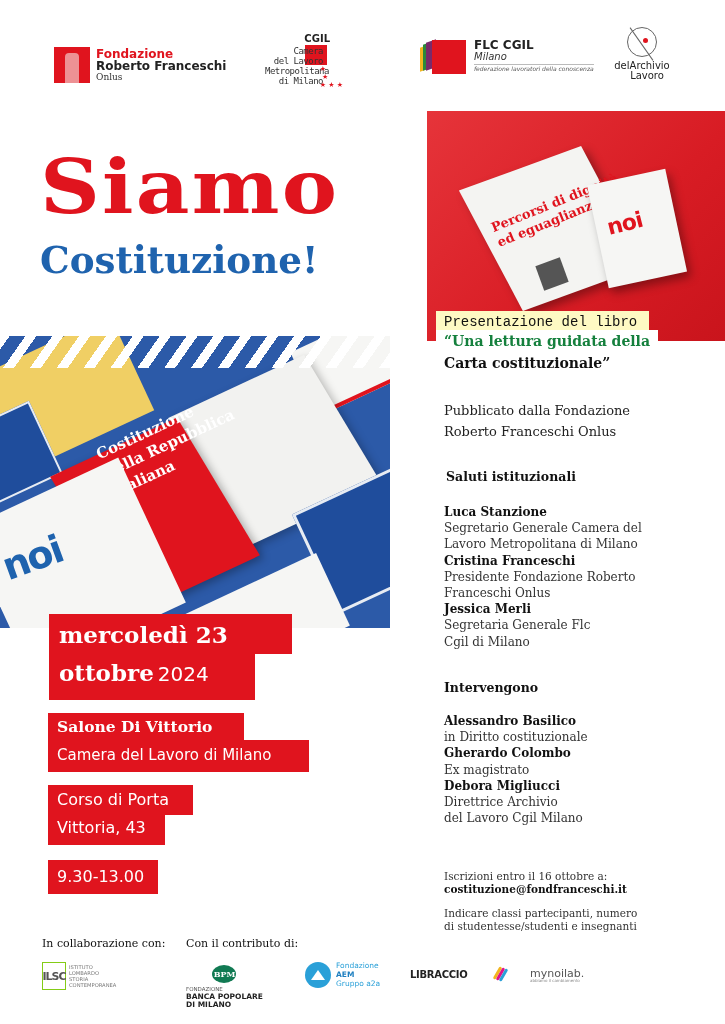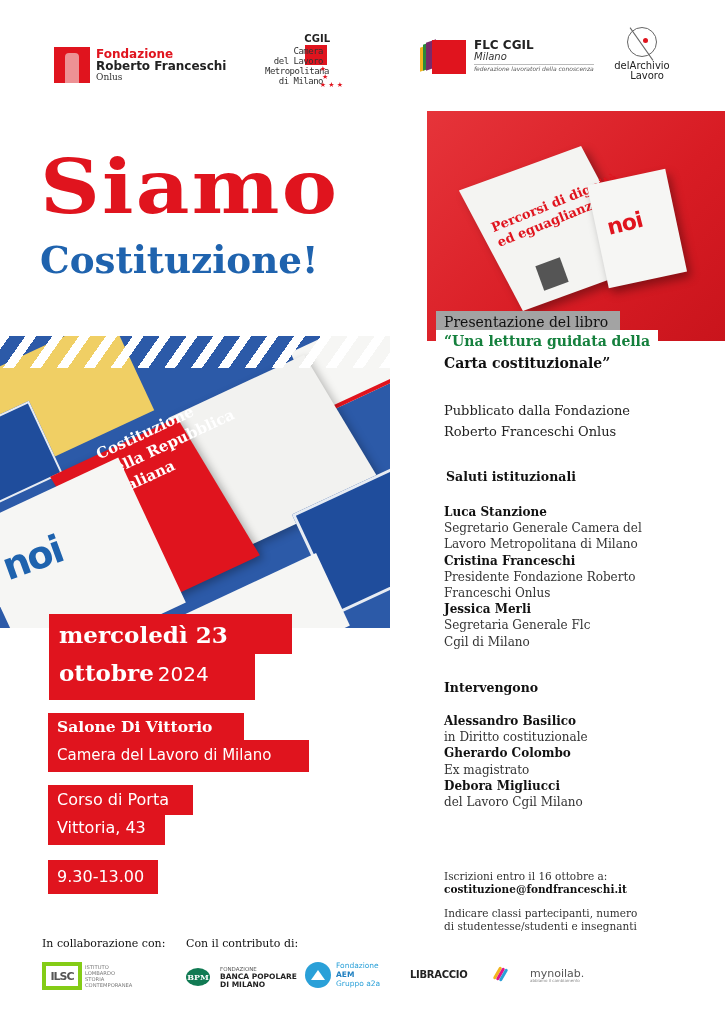--- a/index.html
+++ b/index.html
@@ -59,21 +59,21 @@
 
   
   .photo-right { left: 427px; top: 111px; width: 298px; height: 230px; background: linear-gradient(135deg, #e6343a 0%, #d81c24 60%, #c9141c 100%); overflow: hidden; }
   .mag-open { position: absolute; left: 60px; top: 50px; width: 130px; height: 135px; background: #f4f4f2; transform: rotate(-20deg) skewX(8deg); box-shadow: 3px 6px 10px rgba(0,0,0,.35); }
   .mag-title { position: absolute; left: 62px; top: 110px; color: #e0141e; font-family: "DejaVu Serif", serif; font-weight: bold; font-size: 13px; line-height: 1.2; transform: rotate(-22deg); transform-origin: left top; width: 140px; }
   .mag-photo { position: absolute; left: 112px; top: 150px; width: 26px; height: 26px; background: #555; transform: rotate(-20deg); }
   .mag-cover { position: absolute; left: 170px; top: 65px; width: 80px; height: 105px; background: #f6f6f4; transform: rotate(-12deg); box-shadow: 3px 6px 10px rgba(0,0,0,.35); }
   .mag-noi { position: absolute; left: 180px; top: 100px; font-family: "DejaVu Sans", sans-serif; font-weight: 900; font-size: 22px; color: #e0141e; transform: rotate(-14deg); letter-spacing: -1px; }
 
   
-  .pres-box { left: 436px; top: 311px; background: #a3a3a3; padding: 1px 12px 0 8px; font-size: 14px; color: #111; line-height: 20px; }
+  .pres-box { left: 436px; top: 311px; background: #fef9c3; padding: 1px 12px 0 8px; font-size: 14px; color: #111; line-height: 20px; font-family: Liberation Mono, monospace; }
   .book-title-1 { left: 436px; top: 330px; background: #fff; padding: 0 8px 0 8px; font-weight: bold; font-size: 14px; color: #15803d; line-height: 22px; }
   .book-title-2 { left: 436px; top: 352px; padding: 0 8px; font-weight: bold; font-size: 14px; color: #111; line-height: 22px; }
 
   .published { left: 444px; top: 400px; font-size: 13px; line-height: 21px; color: #222; width: 270px; }
 
   .section-h { font-weight: bold; font-size: 12.5px; color: #111; }
   .saluti-h { left: 446px; top: 469px; }
   .interv-h { left: 444px; top: 680px; }
 
   .people { font-size: 12px; line-height: 16.2px; color: #333; width: 270px; }
@@ -94,23 +94,23 @@
   .venue-1 { left: 48px; top: 713px; width: 196px; height: 28px; padding: 3px 0 0 9px; font-weight: bold; font-size: 15.5px; line-height: 22px; }
   .venue-2 { left: 48px; top: 740px; width: 261px; height: 32px; padding: 3px 0 0 9px; font-family: "DejaVu Sans", sans-serif; font-size: 15px; line-height: 24px; }
   .addr-1 { left: 48px; top: 785px; width: 145px; height: 30px; padding: 3px 0 0 9px; font-family: "DejaVu Sans", sans-serif; font-size: 16px; line-height: 24px; }
   .addr-2 { left: 48px; top: 813px; width: 117px; height: 32px; padding: 2px 0 0 9px; font-family: "DejaVu Sans", sans-serif; font-size: 16px; line-height: 26px; }
   .time { left: 48px; top: 860px; width: 110px; height: 34px; padding: 5px 0 0 9px; font-family: "DejaVu Sans", sans-serif; font-size: 16px; line-height: 24px; }
 
   
   .collab-label { left: 42px; top: 937px; font-size: 11px; color: #111; }
   .contrib-label { left: 186px; top: 937px; font-size: 11px; color: #111; }
   .lsc-logo { left: 42px; top: 962px; display: flex; align-items: center; gap: 3px; }
-  .lsc-mark { width: 40px; height: 28px; border: 4px solid #84cc16; background: #fff; font-family: "DejaVu Sans", sans-serif; font-size: 11px; font-weight: bold; color: #555; display: flex; align-items: center; justify-content: center; letter-spacing: -1px; }
+  .lsc-mark { width: 24px; height: 28px; border: 1px solid #84cc16; background: #fff; font-family: "DejaVu Sans", sans-serif; font-size: 11px; font-weight: bold; color: #555; display: flex; align-items: center; justify-content: center; letter-spacing: -1px; }
   .lsc-text { font-family: "DejaVu Sans", sans-serif; font-size: 5.2px; line-height: 6px; color: #777; }
-  .bpm-logo { left: 186px; top: 965px; display: flex; align-items: center; gap: 10px; }
+  .bpm-logo { left: 186px; top: 965px; display: flex; align-items: center; gap: 2px; flex-direction: column; }
   .bpm-mark { width: 24px; height: 18px; border-radius: 50%; background: #117a53; color: #fff; font-size: 8px; font-weight: bold; display: flex; align-items: center; justify-content: center; }
   .bpm-text { font-family: "DejaVu Sans", sans-serif; font-size: 7.5px; line-height: 8px; color: #222; font-weight: bold; }
   .bpm-text .s { font-weight: normal; font-size: 5.5px; color: #555; }
   .aem-logo { left: 305px; top: 961px; display: flex; align-items: center; gap: 5px; }
   .aem-mark { width: 26px; height: 26px; border-radius: 50%; background: #2aa0d8; position: relative; }
   .aem-mark::after { content: ""; position: absolute; left: 6px; top: 8px; border-left: 7px solid transparent; border-right: 7px solid transparent; border-bottom: 10px solid #fff; }
   .aem-text { font-family: "DejaVu Sans", sans-serif; font-size: 7.5px; line-height: 9px; color: #2aa0d8; }
   .aem-text .b { font-weight: bold; color: #1e7fc0; }
   .libraccio { left: 410px; top: 969px; font-family: "DejaVu Sans", sans-serif; font-weight: bold; font-size: 10px; color: #222; letter-spacing: -0.3px; }
   .mynoilab { left: 494px; top: 964px; display: flex; align-items: center; gap: 22px; }
@@ -224,20 +224,21 @@
   <div>Cgil di Milano</div>
 </div>
 
 <div class="abs section-h interv-h">Intervengono</div>
 <div class="abs people interv-list">
   <div class="nm">Alessandro Basilico</div>
   <div>in Diritto costituzionale</div>
   <div class="nm">Gherardo Colombo</div>
   <div>Ex magistrato</div>
   <div class="nm">Debora Migliucci</div>
+  <div>Direttrice Archivio</div>
   <div>del Lavoro Cgil Milano</div>
 </div>
 
 <div class="abs iscr">
   <div>Iscrizioni entro il 16 ottobre a:</div>
   <div class="email">costituzione@fondfranceschi.it</div>
 </div>
 <div class="abs indic">
   <div>Indicare classi partecipanti, numero</div>
   <div>di studentesse/studenti e insegnanti</div>

